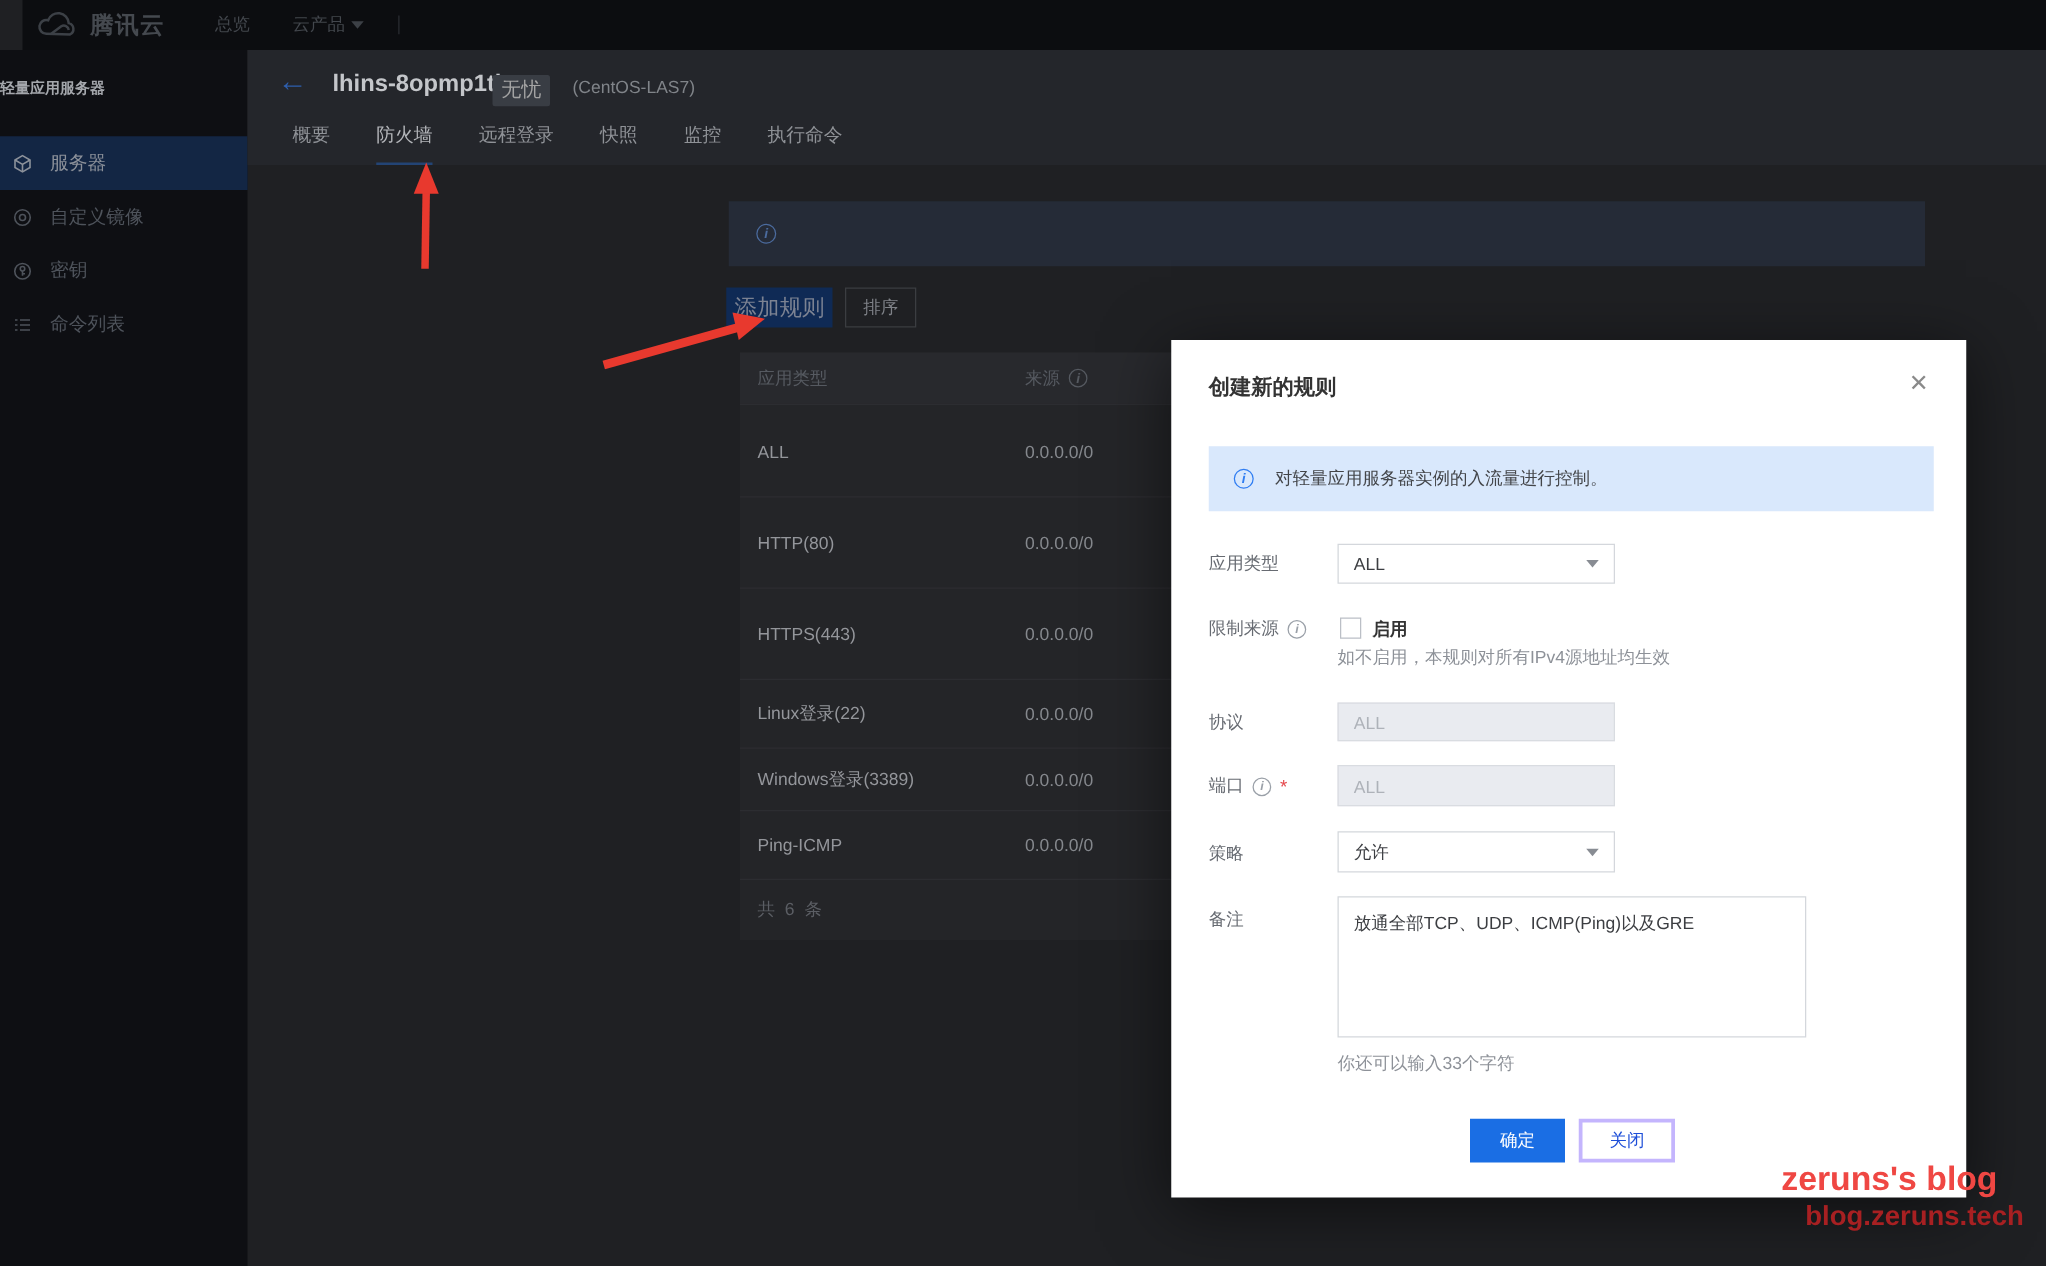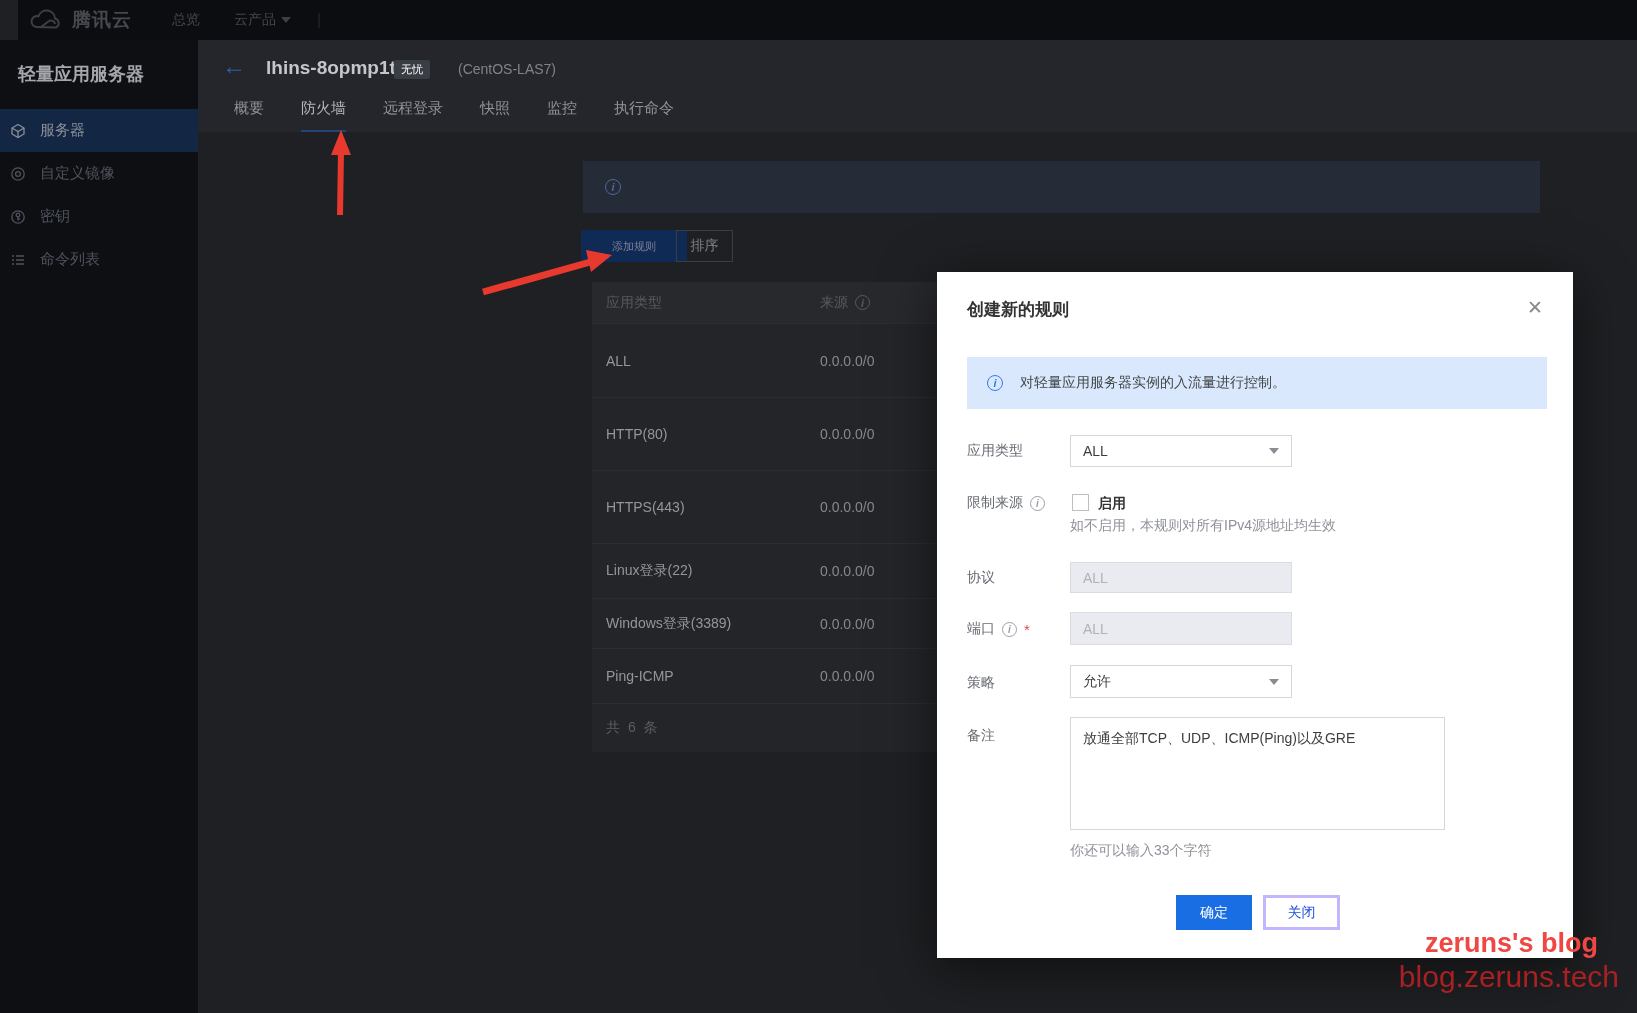--- a/index.html
+++ b/index.html
@@ -13,42 +13,42 @@
   .brand{display:flex;align-items:center;gap:10px;margin-left:10px;color:#45494f;}
   .brand svg{stroke:#3c4046;fill:none;stroke-width:2;}
   .brand-name{font-size:19px;font-weight:bold;letter-spacing:1px;color:#45494f;}
   .topnav{display:flex;align-items:center;margin-left:40px;gap:34px;color:#43474d;font-size:14px;}
   .topnav-item{display:flex;align-items:center;gap:5px;cursor:pointer;}
   .tri-down{width:0;height:0;border-left:5px solid transparent;border-right:5px solid transparent;border-top:6px solid #3c4046;}
   .topnav-divider{color:#24262b;font-size:16px;margin-left:-8px;}
 
   
   .sidebar{left:0;top:40px;width:198px;height:973px;background:#0e0f13;}
-  .sb-title{padding:22px 0 0 18px;font-size:18px;font-weight:bold;color:#a4a7ac;}
+  .sb-title{padding:22px 0 0 0;font-size:12px;font-weight:bold;color:#a4a7ac;}
   .sb-items{position:absolute;top:69px;left:0;right:0;}
   .sb-item{height:43px;display:flex;align-items:center;color:#4e535b;font-size:15px;cursor:pointer;}
   .sb-item.active{background:#132644;color:#8b9099;}
   .sb-ic{width:16px;height:16px;margin:0 14px 0 10px;flex:0 0 auto;}
   .sb-ic svg{stroke:currentColor;fill:none;stroke-width:1.3;}
 
   
   .hdrband{left:198px;top:40px;width:1439px;height:92px;background:#24262b;}
   .backarrow{position:absolute;left:24px;top:14px;color:#2e5fae;font-size:24px;line-height:24px;cursor:pointer;}
   .insttitle{position:absolute;left:68px;top:17px;font-size:19px;font-weight:bold;color:#c4c6ca;}
-  .instbadge{position:absolute;left:196px;top:20px;background:#393d44;color:#ffffff;font-size:11px;padding:2px 7px;border-radius:2px;}
+  .instbadge{position:absolute;left:196px;top:20px;background:#393d44;color:#a3a3a3;font-size:16px;padding:2px 7px;border-radius:2px;}
   .instos{position:absolute;left:260px;top:21px;font-size:14px;color:#808489;}
   .tabs{position:absolute;left:36px;bottom:0;display:flex;gap:37px;}
   .tab{font-size:15px;color:#8f9297;padding-bottom:12px;cursor:pointer;border-bottom:2px solid transparent;}
   .tab.active{color:#b4b6ba;border-bottom-color:#234475;}
 
   
   .notice{left:583px;top:161px;width:957px;height:52px;background:#252b37;display:flex;align-items:center;color:#8f939a;font-size:14px;}
   .info-i{display:inline-flex;align-items:center;justify-content:center;width:16px;height:16px;border-radius:50%;border:1px solid currentColor;font-size:11px;font-style:italic;font-weight:bold;flex:0 0 auto;}
   .notice .info-i{color:#4b6b9e;margin:0 20px 0 22px;}
-  .btn-add{left:581px;top:230px;width:106px;height:32px;background:#0f2a55;color:#7b8292;font-size:11px;border:none;cursor:pointer;}
+  .btn-add{left:581px;top:230px;width:85px;height:32px;background:#0f2a55;color:#7b8292;font-size:18px;border:none;cursor:pointer;}
   .btn-sort{left:676px;top:230px;width:57px;height:32px;background:transparent;color:#7f8288;font-size:14px;border:1px solid #3b3d41;cursor:pointer;}
 
   
   .tpanel{left:592px;top:282px;width:948px;height:470px;background:#242528;}
   .thead{position:absolute;left:0;top:0;right:0;height:41px;background:#28292d;display:flex;align-items:center;color:#565a61;font-size:14px;}
   .th1{padding-left:14px;width:228px;}
   .th2{display:flex;align-items:center;gap:7px;}
   .th2 .info-i{color:#565a61;width:15px;height:15px;}
   .trow{position:absolute;left:0;right:0;border-top:1px solid #2c2d31;display:flex;align-items:center;font-size:14px;}
   .td1{padding-left:14px;width:228px;color:#94969b;}
@@ -70,21 +70,21 @@
   .m-check{position:absolute;left:135px;width:17px;height:17px;border:1px solid #bbbfc6;background:#fff;cursor:pointer;}
   .m-enable{position:absolute;left:161px;font-size:14px;font-weight:bold;color:#333;}
   .m-helper{position:absolute;left:133px;font-size:14px;color:#8d9198;}
   .m-textarea{position:absolute;left:133px;top:445px;width:375px;height:113px;border:1px solid #d4d7dc;font-size:14px;color:#3c3e42;padding:10px 12px;resize:none;font-family:inherit;line-height:1.5;}
   .btn-ok{position:absolute;left:239px;top:623px;width:76px;height:35px;background:#1a6ee4;color:#fff;border:none;font-size:14px;cursor:pointer;}
   .btn-cancel{position:absolute;left:326px;top:623px;width:77px;height:35px;background:#fff;color:#1d4ed8;border:3px solid #c4b5fd;font-size:14px;cursor:pointer;}
 
   
   .arrows{left:270px;top:100px;pointer-events:none;}
   .wm1{right:39px;top:928px;font-size:27px;font-weight:bold;color:#ef4743;}
-  .wm2{right:18px;top:960px;font-size:30px;font-weight:normal;color:#a82022;}
+  .wm2{right:18px;top:960px;font-size:22px;font-weight:bold;color:#a82022;}
 </style>
 </head>
 <body>
 
 <div id="page">
 
   <div class="abs topbar">
     <div class="brand">
       <svg width="34" height="26" viewBox="0 0 34 26">
         <path d="M9 20 a5.5 5.5 0 1 1 1.5-10.8 A8.5 8.5 0 0 1 27 11.5 a4.8 4.8 0 0 1 1 9 z"></path>

